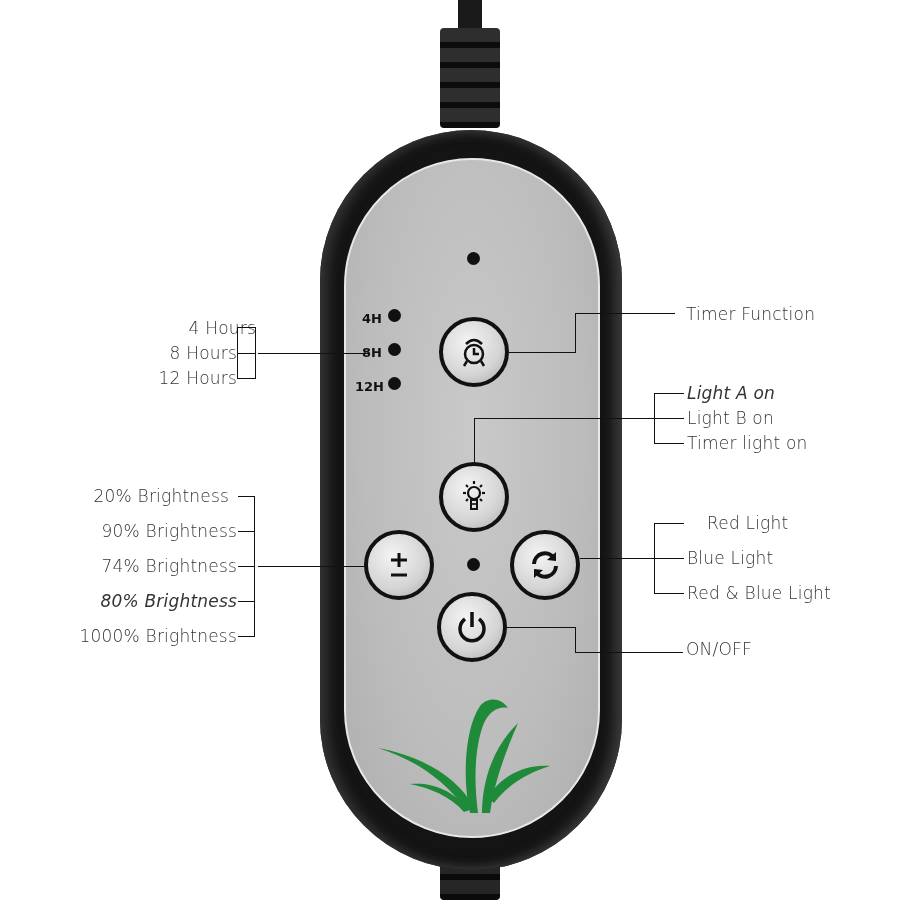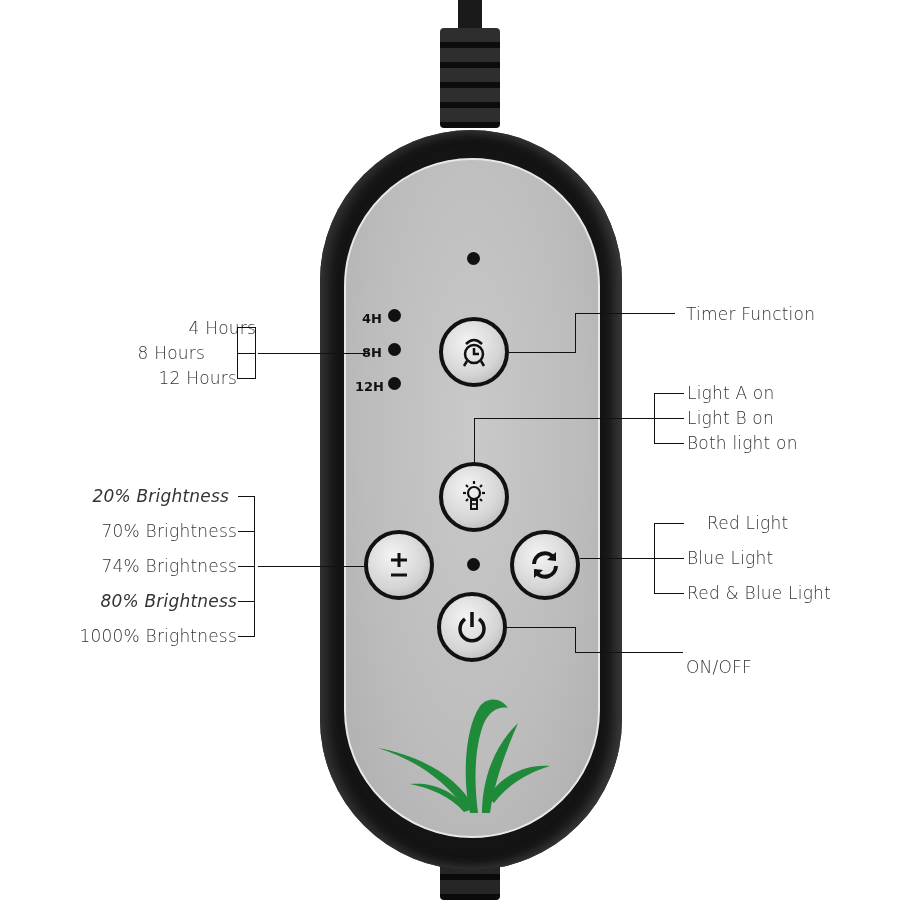--- a/index.html
+++ b/index.html
@@ -91,31 +91,31 @@
   <g fill="#1f8a3a">
     <path d="M100 125 C92 90 95 40 110 18 C118 8 132 10 138 20 C130 18 120 22 114 35 C104 60 104 95 108 125 Z"></path>
     <path d="M112 125 C112 95 122 60 148 35 C135 65 124 95 120 125 Z"></path>
     <path d="M118 110 C130 88 155 76 180 78 C160 84 138 96 124 115 Z"></path>
     <path d="M104 120 C88 88 50 68 8 60 C40 70 72 88 96 122 Z"></path>
     <path d="M100 122 C80 100 60 94 40 96 C60 100 80 108 94 124 Z"></path>
   </g>
 </svg>
 
 <span class="lbl r" style="right:644px;top:318px;">4 Hours</span>
-<span class="lbl r" style="right:695px;top:343px;">8 Hours</span>
+<span class="lbl r" style="right:663px;top:343px;">8 Hours</span>
 <span class="lbl r" style="right:663px;top:368px;">12 Hours</span>
 <div class="ln" style="left:237px;top:327px;width:1px;height:52px;"></div>
 <div class="ln" style="left:237px;top:327px;width:18px;height:1px;"></div>
 <div class="ln" style="left:237px;top:353px;width:18px;height:1px;"></div>
 <div class="ln" style="left:237px;top:378px;width:18px;height:1px;"></div>
 <div class="ln" style="left:255px;top:327px;width:1px;height:52px;"></div>
 <div class="ln" style="left:258px;top:353px;width:110px;height:1px;"></div>
 
-<span class="lbl r" style="right:671px;top:486px;font-style:italic;">20% Brightness</span>
-<span class="lbl r" style="right:663px;top:521px;">70% Brightness</span>
+<span class="lbl r" style="right:671px;top:486px;">20% Brightness</span>
+<span class="lbl r" style="right:663px;top:521px;">90% Brightness</span>
 <span class="lbl r" style="right:663px;top:556px;">74% Brightness</span>
 <span class="lbl r" style="right:663px;top:591px;font-style:italic;">80% Brightness</span>
 <span class="lbl r" style="right:663px;top:626px;">1000% Brightness</span>
 <div class="ln" style="left:254px;top:496px;width:1px;height:141px;"></div>
 <div class="ln" style="left:238px;top:496px;width:17px;height:1px;"></div>
 <div class="ln" style="left:238px;top:531px;width:17px;height:1px;"></div>
 <div class="ln" style="left:238px;top:566px;width:17px;height:1px;"></div>
 <div class="ln" style="left:238px;top:601px;width:17px;height:1px;"></div>
 <div class="ln" style="left:238px;top:636px;width:17px;height:1px;"></div>
 <div class="ln" style="left:258px;top:566px;width:108px;height:1px;"></div>
@@ -124,29 +124,29 @@
 <div class="ln" style="left:575px;top:313px;width:1px;height:40px;"></div>
 <div class="ln" style="left:575px;top:313px;width:100px;height:1px;"></div>
 <span class="lbl" style="left:686px;top:304px;text-align:center;">Timer Function</span>
 
 <div class="ln" style="left:474px;top:418px;width:1px;height:46px;"></div>
 <div class="ln" style="left:474px;top:418px;width:180px;height:1px;"></div>
 <div class="ln" style="left:654px;top:393px;width:1px;height:51px;"></div>
 <div class="ln" style="left:654px;top:393px;width:30px;height:1px;"></div>
 <div class="ln" style="left:654px;top:418px;width:30px;height:1px;"></div>
 <div class="ln" style="left:654px;top:443px;width:30px;height:1px;"></div>
-<span class="lbl" style="left:687px;top:383px;">Light A on</span>
+<span class="lbl" style="left:687px;top:383px;font-style:italic;">Light A on</span>
 <span class="lbl" style="left:687px;top:408px;">Light B on</span>
-<span class="lbl" style="left:687px;top:433px;">Both light on</span>
+<span class="lbl" style="left:687px;top:433px;">Timer light on</span>
 
 <div class="ln" style="left:580px;top:558px;width:74px;height:1px;"></div>
 <div class="ln" style="left:654px;top:523px;width:1px;height:70px;"></div>
 <div class="ln" style="left:654px;top:523px;width:30px;height:1px;"></div>
 <div class="ln" style="left:654px;top:558px;width:30px;height:1px;"></div>
 <div class="ln" style="left:654px;top:593px;width:30px;height:1px;"></div>
 <span class="lbl" style="left:687px;top:513px;margin-left:20px;">Red Light</span>
 <span class="lbl" style="left:687px;top:548px;">Blue Light</span>
 <span class="lbl" style="left:687px;top:583px;">Red &amp; Blue Light</span>
 
 <div class="ln" style="left:507px;top:627px;width:68px;height:1px;"></div>
 <div class="ln" style="left:575px;top:627px;width:1px;height:25px;"></div>
 <div class="ln" style="left:575px;top:652px;width:108px;height:1px;"></div>
-<span class="lbl" style="left:686px;top:657px;">ON/OFF</span>
+<span class="lbl" style="left:686px;top:639px;">ON/OFF</span>
 
 </body></html>

